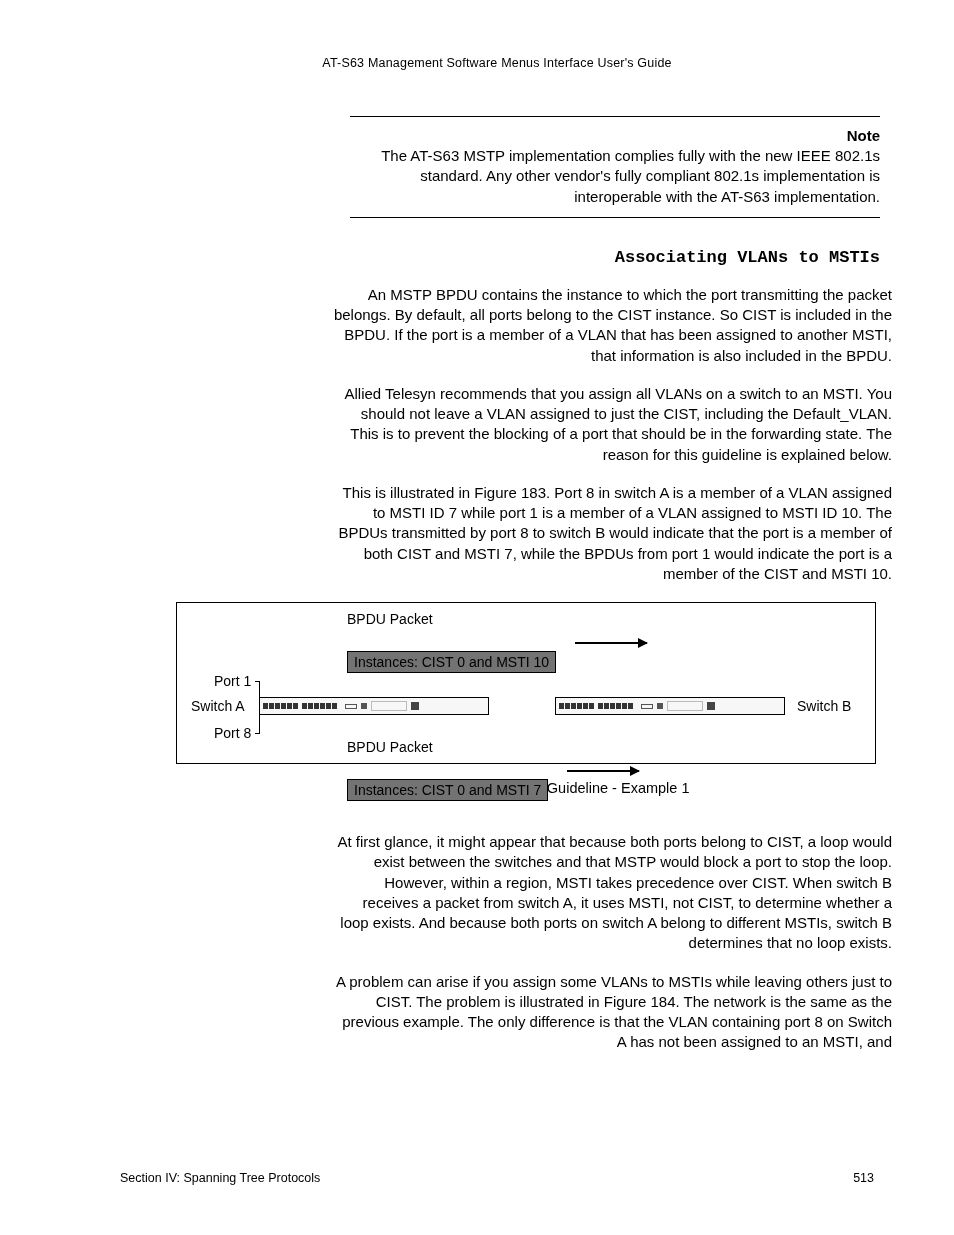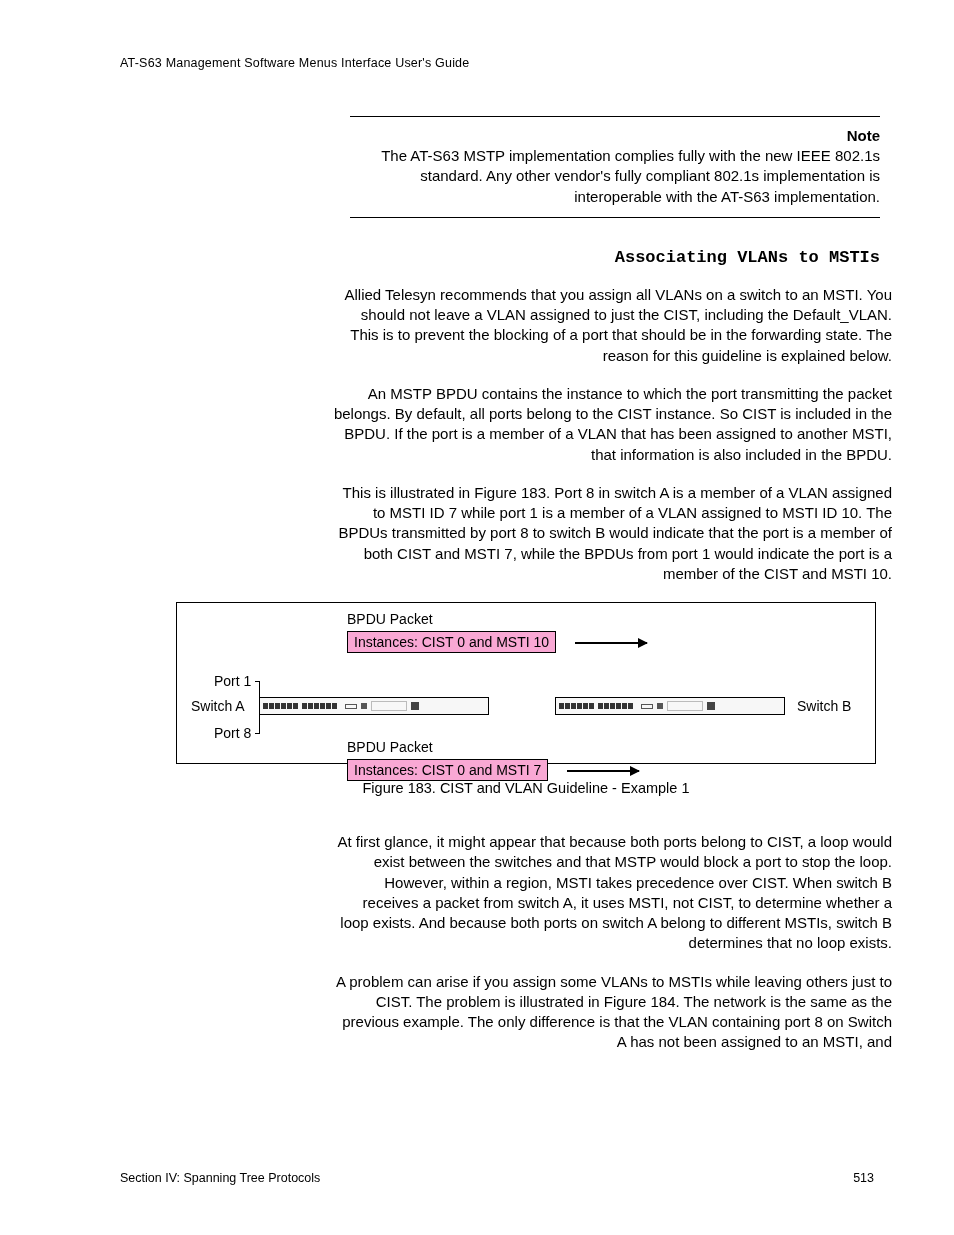--- a/index.html
+++ b/index.html
@@ -10,21 +10,21 @@
     font-family: Arial, Helvetica, sans-serif;
     color: #000;
     position: relative;
   }
   .page {
     position: absolute;
     left: 0; top: 0; right: 0; bottom: 0;
     padding: 56px 80px 50px 120px;
   }
   .header-line {
-    text-align: left;
+    text-align: center;
     font-size: 12.5px;
     letter-spacing: 0.2px;
     margin-bottom: 46px;
   }
   .content-col {
     margin-left: 230px;
     width: 530px;
     text-align: right;
   }
   .note-block {
@@ -59,24 +59,25 @@
     margin-bottom: 16px;
   }
   .fig-label {
     position: absolute;
     font-size: 14px;
     white-space: nowrap;
   }
   .fig-box {
     position: absolute;
     border: 1px solid #000;
-    background: #f9a8d4;
+    background: #737373;
     font-size: 14px;
     padding: 2px 6px;
     white-space: nowrap;
+    margin-top: 20px;
   }
   .switch {
     position: absolute;
     width: 230px;
     height: 18px;
     border: 1px solid #000;
     background: #f7f7f7;
     overflow: hidden;
   }
   .switch-ports {
@@ -135,22 +136,22 @@
   <div class="header-line">AT-S63 Management Software Menus Interface User's Guide</div>
 
   <div class="content-col">
     <div class="note-block">
       <div class="note-title">Note</div>
       <div class="note-body">The AT-S63 MSTP implementation complies fully with the new IEEE 802.1s standard. Any other vendor's fully compliant 802.1s implementation is interoperable with the AT-S63 implementation.</div>
     </div>
 
     <div class="h2">Associating VLANs to MSTIs</div>
 
+    <div class="para">An MSTP BPDU contains the instance to which the port transmitting the packet belongs. By default, all ports belong to the CIST instance. So CIST is included in the BPDU. If the port is a member of a VLAN that has been assigned to another MSTI, that information is also included in the BPDU.</div>
     <div class="para">Allied Telesyn recommends that you assign all VLANs on a switch to an MSTI. You should not leave a VLAN assigned to just the CIST, including the Default_VLAN. This is to prevent the blocking of a port that should be in the forwarding state. The reason for this guideline is explained below.</div>
-    <div class="para">An MSTP BPDU contains the instance to which the port transmitting the packet belongs. By default, all ports belong to the CIST instance. So CIST is included in the BPDU. If the port is a member of a VLAN that has been assigned to another MSTI, that information is also included in the BPDU.</div>
     <div class="para">This is illustrated in Figure 183. Port 8 in switch A is a member of a VLAN assigned to MSTI ID 7 while port 1 is a member of a VLAN assigned to MSTI ID 10. The BPDUs transmitted by port 8 to switch B would indicate that the port is a member of both CIST and MSTI 7, while the BPDUs from port 1 would indicate the port is a member of the CIST and MSTI 10.</div>
   </div>
 
   <div class="figure">
     <div class="fig-label" style="left:170px; top:8px;">BPDU Packet</div>
     <div class="fig-box" style="left:170px; top:28px;">Instances: CIST 0 and MSTI 10</div>
     <div class="arrow" style="left:398px; top:39px; width:72px;"></div>
 
     <div class="fig-label" style="left:37px; top:70px;">Port 1</div>
     <div class="fig-label" style="left:14px; top:95px;text-align:center;">Switch A</div>

